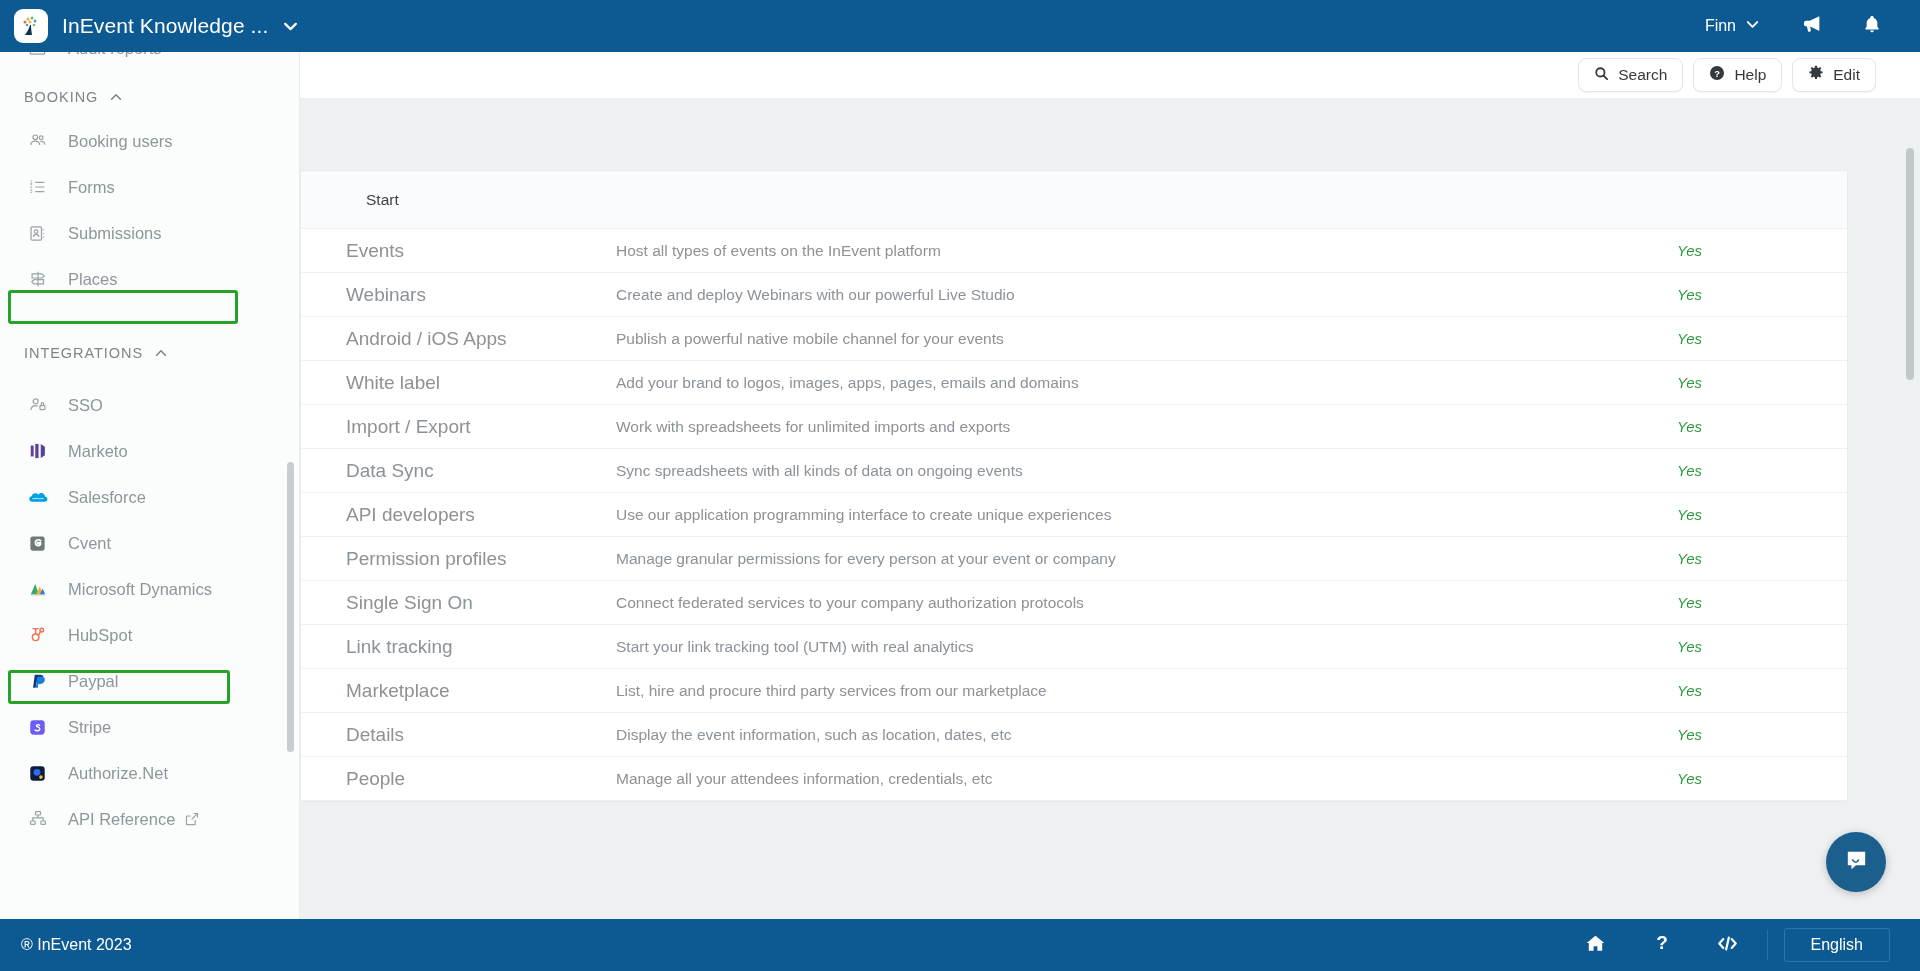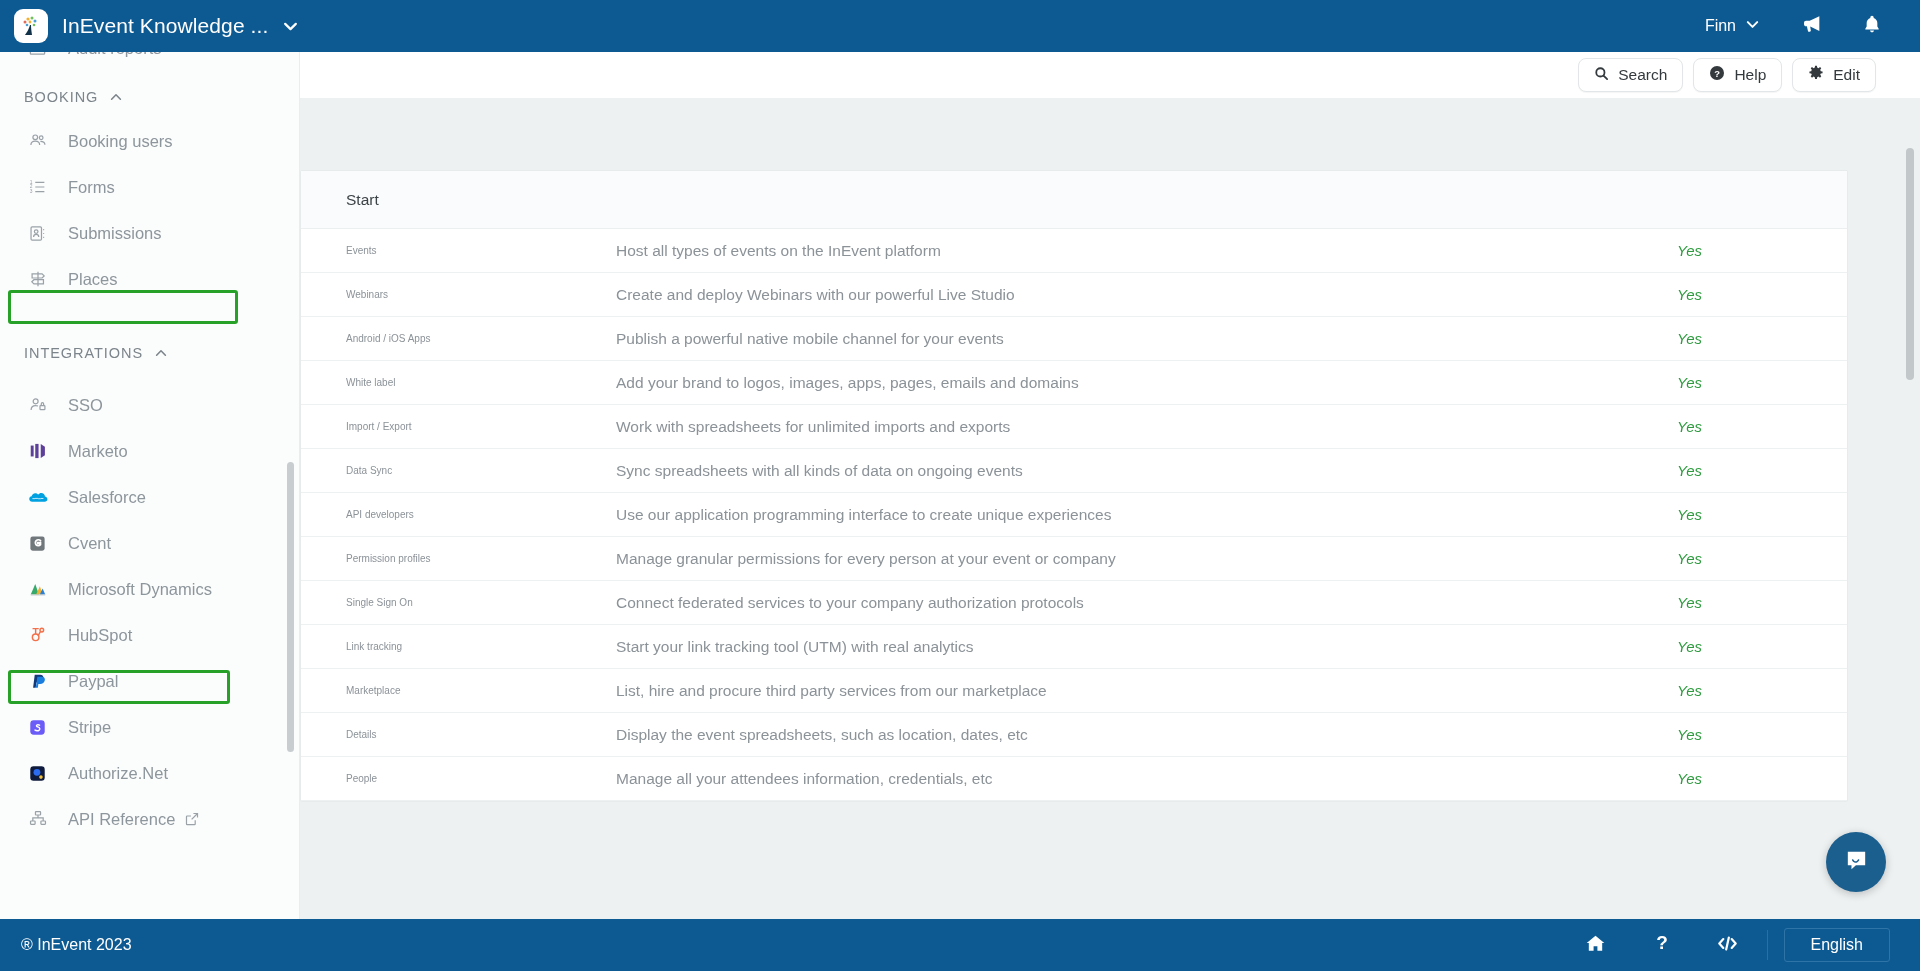--- a/index.html
+++ b/index.html
@@ -97,26 +97,26 @@
   .content-area { position: relative; height: 847px; padding-top: 72px; }
 
   .table-card {
     position: absolute; left: 0; top: 72px; width: 1548px; background: #ffffff;
     border: 1px solid #e7ebec; border-radius: 2px;
   }
   .table-head-row {
     height: 58px; display: flex; align-items: center; background: #fafbfc;
     border-bottom: 1px solid #eceff0;
   }
-  .th-start { padding-left: 45px; color: #3c4347; font-size: 15.5px; }
+  .th-start { padding-left: 45px; color: #3c4347; font-size: 15.5px; margin-left: 20px; }
   .trow {
     height: 44px; display: flex; align-items: center;
     border-bottom: 1px solid #eef1f2;
   }
-  .td-name { width: 315px; padding-left: 45px; color: #8b9298; font-size: 10px; }
+  .td-name { width: 315px; padding-left: 45px; color: #8b9298; font-size: 19px; }
   .td-desc { flex: 1; color: #8b9298; font-size: 15.5px; }
   .td-yes { width: 170px; color: #2e9b3f; font-size: 15px; font-style: italic; }
 
   .main-track {
     position: absolute; right: 6px; top: 46px; width: 8px; height: 801px;
   }
   .main-thumb {
     position: absolute; right: 6px; width: 8px; border-radius: 5px; background: #c2c8ca;
   }
 
@@ -494,21 +494,21 @@
               <div class="td-desc">Start your link tracking tool (UTM) with real analytics</div>
               <div class="td-yes">Yes</div>
             </div>
             <div class="trow">
               <div class="td-name">Marketplace</div>
               <div class="td-desc">List, hire and procure third party services from our marketplace</div>
               <div class="td-yes">Yes</div>
             </div>
             <div class="trow">
               <div class="td-name">Details</div>
-              <div class="td-desc">Display the event spreadsheets, such as location, dates, etc</div>
+              <div class="td-desc">Display the event information, such as location, dates, etc</div>
               <div class="td-yes">Yes</div>
             </div>
             <div class="trow">
               <div class="td-name">People</div>
               <div class="td-desc">Manage all your attendees information, credentials, etc</div>
               <div class="td-yes">Yes</div>
             </div>
           </div>
       </div>
 

